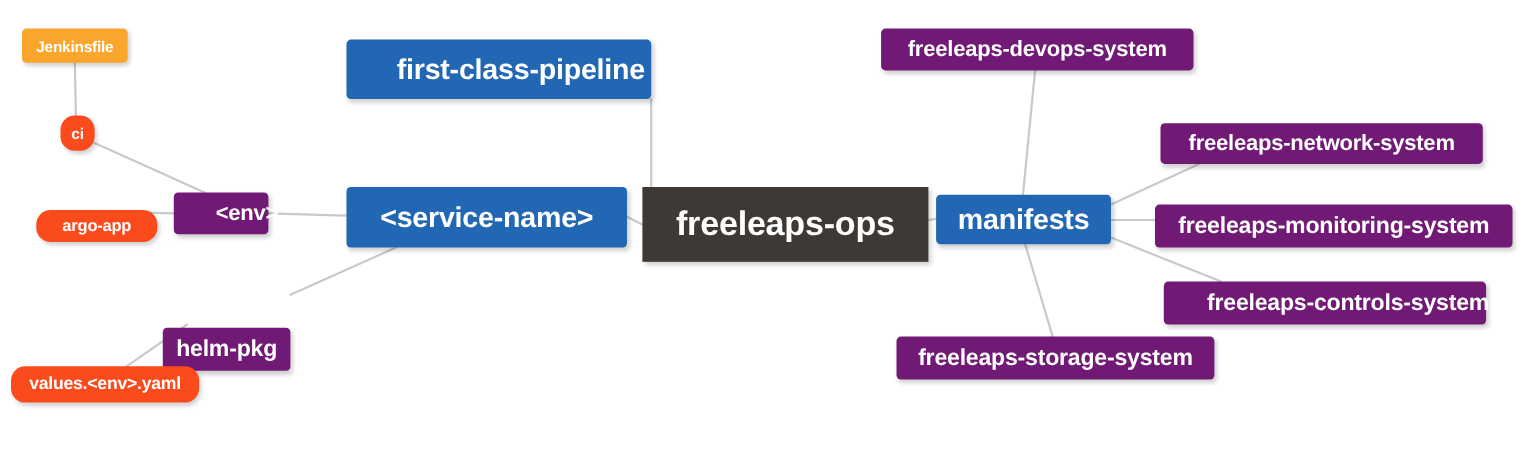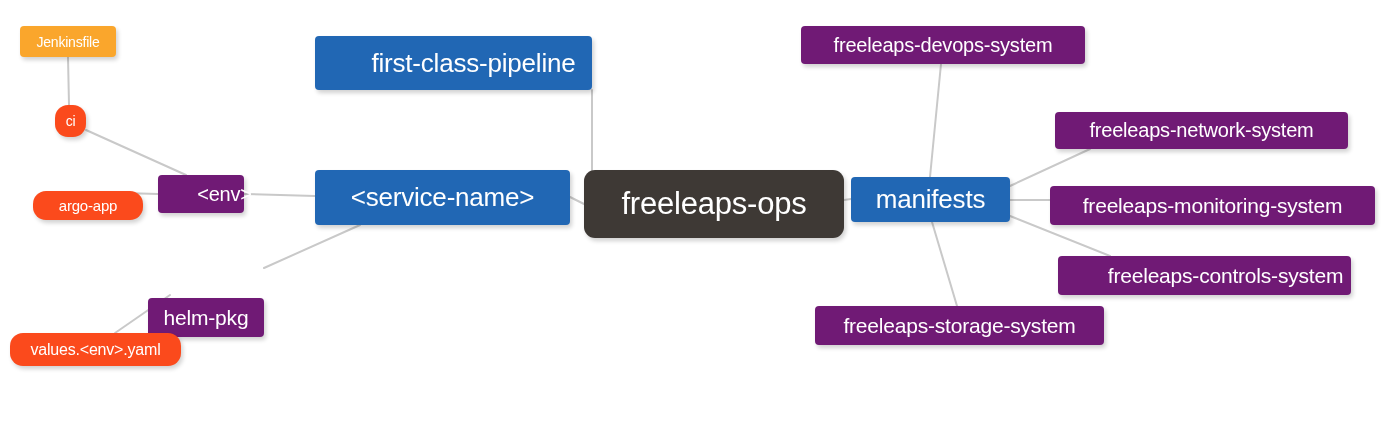--- a/index.html
+++ b/index.html
@@ -32,22 +32,23 @@
     box-sizing: border-box;
     display: flex;
     align-items: center;
     justify-content: center;
     color: #ffffff;
     border-radius: 4px;
     white-space: nowrap;
     letter-spacing: -0.2px;
     box-shadow: 2px 3px 4px rgba(0,0,0,0.18);
     user-select: none;
+    font-weight: bold;
   }
-  .n-root   { background: #3e3935; border-radius: 11px; }
+  .n-root   { background: #3e3935; border-radius: 0; }
   .n-blue   { background: #2167b4; }
   .n-green  { background: #701a75; }
   .n-orange { background: #faa62c; }
   .n-red    { background: #fb4a1c; border-radius: 13px; }
 </style>
 </head>
 <body>
 
 <div id="mindmap">
   <svg id="edge-layer" viewBox="0 0 1390 421" xmlns="http://www.w3.org/2000/svg">

